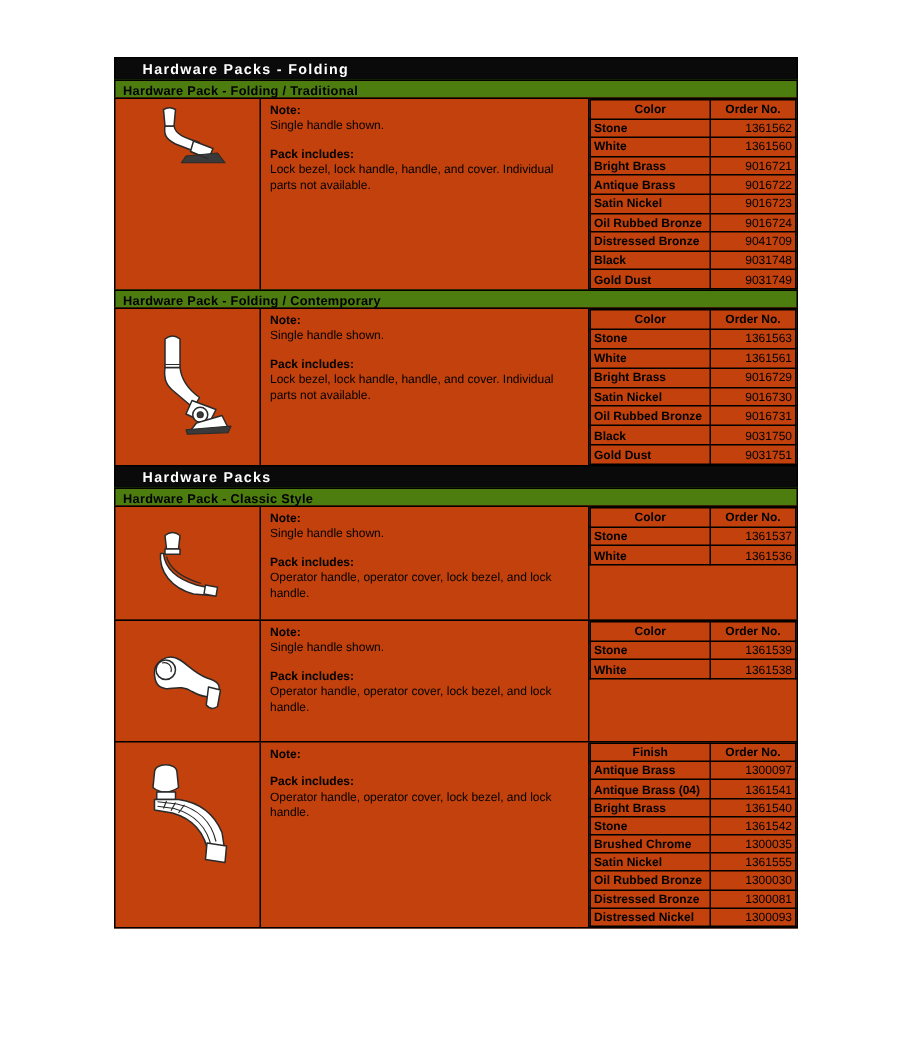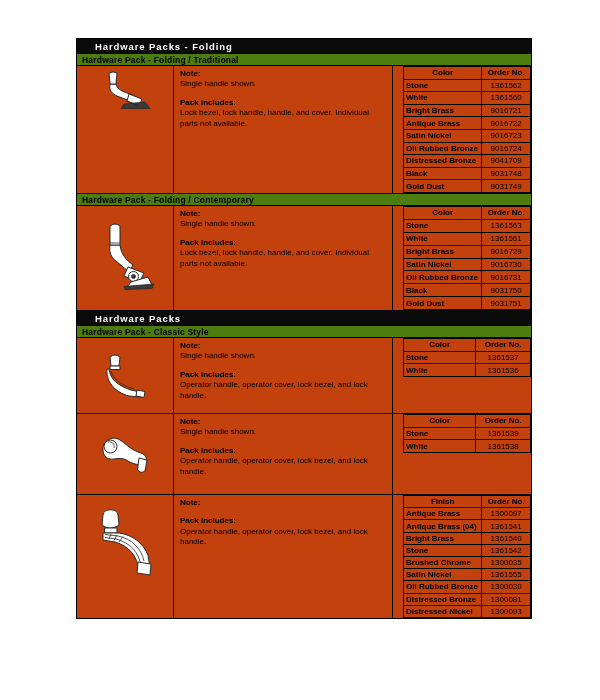--- a/index.html
+++ b/index.html
@@ -27,29 +27,29 @@
     width: 97px; flex: 0 0 97px; border-right: 1px solid #000;
     display: flex; align-items: flex-start; justify-content: center;
     padding-top: 4px; overflow: hidden;
   }
   .img-cell.mid { align-items: center; padding-top: 0; }
   .note-cell {
     flex: 1 1 auto; padding: 3px 5px 3px 6px; font-size: 8px; line-height: 1.3;
   }
   .note-cell .lbl { font-weight: bold; display: block; }
   .note-cell .blk { margin-bottom: 8px; }
-  .table-cell { width: 139px; flex: 0 0 139px; border-left: 1px solid #000; padding-left: 10px; }
+  .table-cell { width: 139px; flex: 0 0 139px; border-left: 1px solid #000; }
   table.order-table { width: 100%; border-collapse: collapse; font-size: 8px; }
   table.order-table th, table.order-table td {
     border: 1px solid #000; height: 12.6px; padding: 0 2px;
     white-space: nowrap; overflow: hidden;
   }
   table.order-table th { font-weight: bold; text-align: center; }
   td.c-color { text-align: left; padding-left: 4px; width: 80px; font-weight: bold; }
-  td.c-order { text-align: center; width: 57px; }
+  td.c-order { text-align: right; width: 57px; }
   .s1 { min-height: 128px; }
   .s2 { min-height: 104px; }
   .s3 { min-height: 77px; }
   .s4 { min-height: 82px; }
   .s5 { min-height: 123px; }
   .s2 table.order-table th, .s2 table.order-table td { height: 12.9px; }
   .s5 table.order-table th, .s5 table.order-table td { height: 12.2px; }
   svg .ln { fill: #fff; stroke: #2a2a2a; stroke-width: 1; stroke-linejoin: round; }
   svg .dk { fill: #3a3a3a; stroke: #2a2a2a; stroke-width: 0.8; stroke-linejoin: round; }
   svg .st { fill: none; stroke: #2a2a2a; stroke-width: 0.8; }

